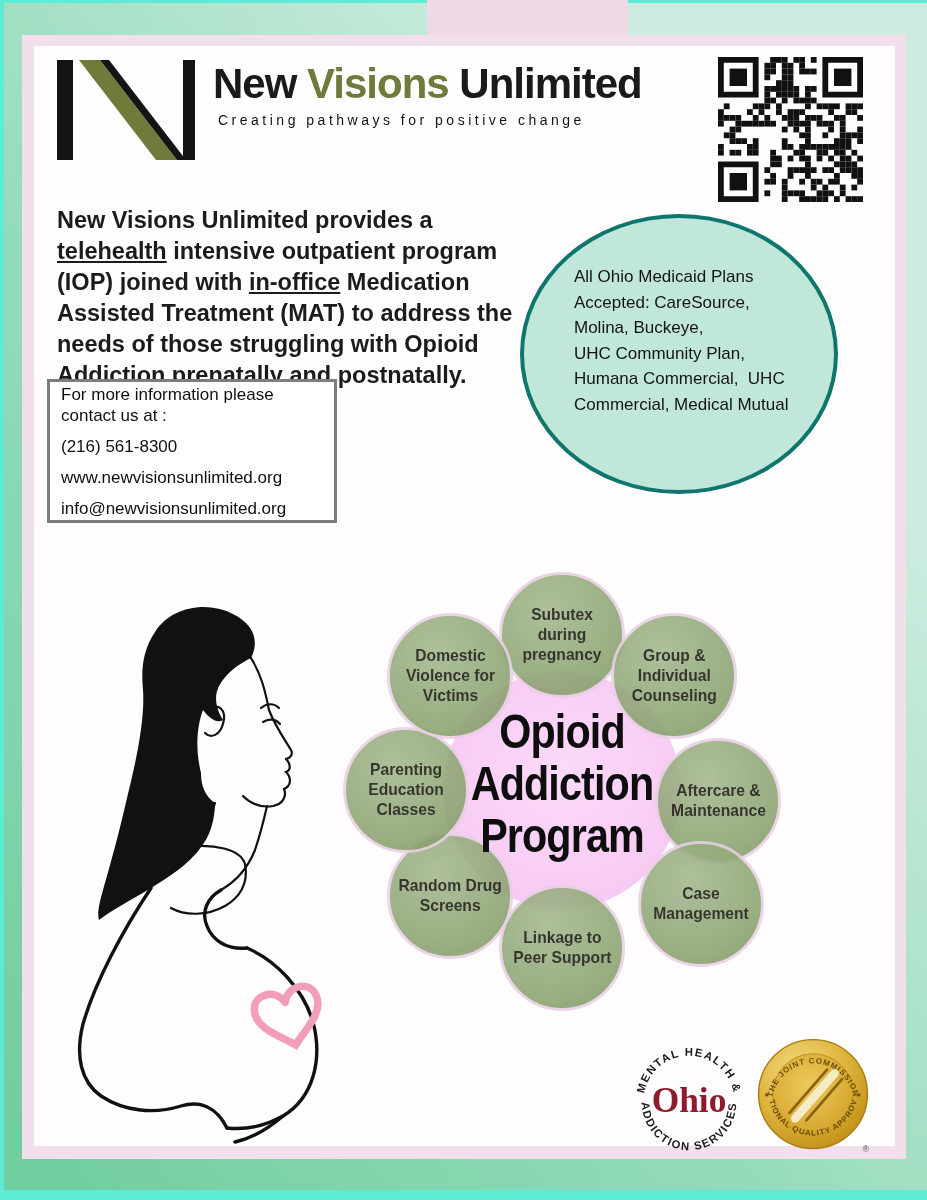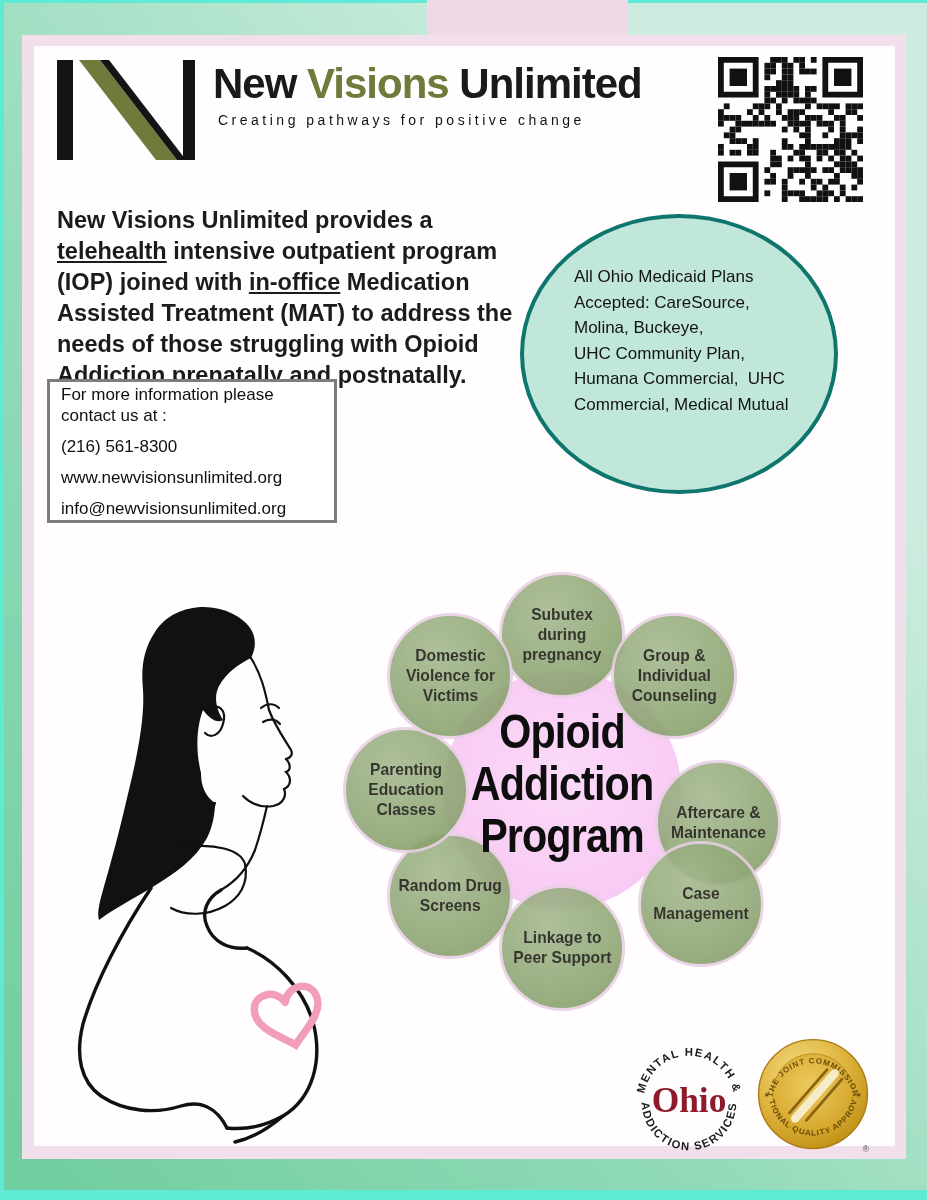--- a/index.html
+++ b/index.html
@@ -356,21 +356,21 @@
         <div>pregnancy</div>
       </div>
   </div>
   <div class="svc" style="left:611px;top:613px;">
     <div class="lbl">
         <div>Group &amp;</div>
         <div>Individual</div>
         <div>Counseling</div>
       </div>
   </div>
-  <div class="svc" style="left:655px;top:760px;">
+  <div class="svc" style="left:655px;top:738px;">
     <div class="lbl">
         <div>Aftercare &amp;</div>
         <div>Maintenance</div>
       </div>
   </div>
   <div class="svc" style="left:638px;top:841px;">
     <div class="lbl">
         <div>Case</div>
         <div>Management</div>
       </div>

